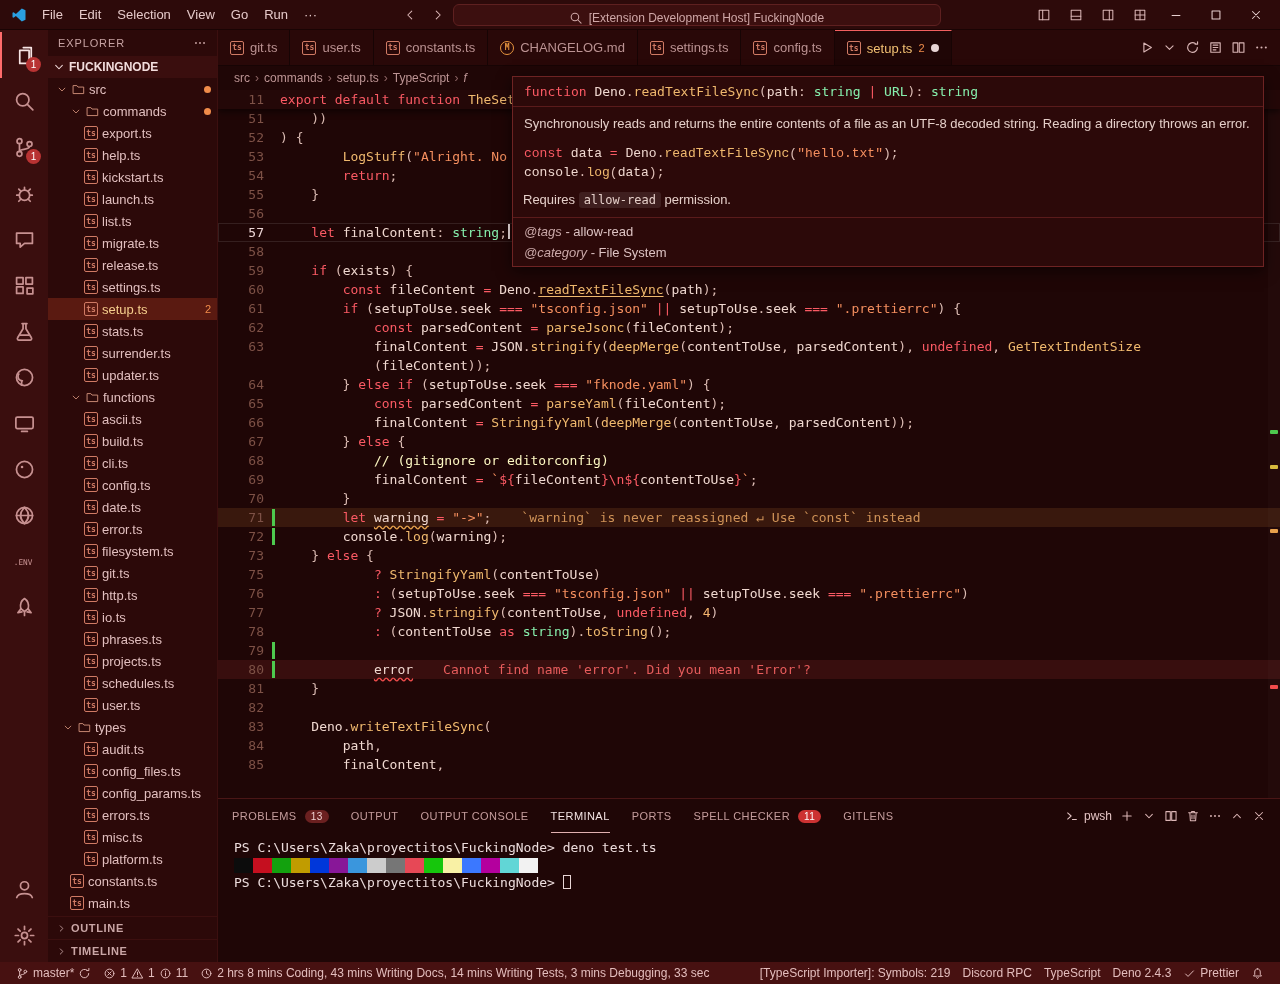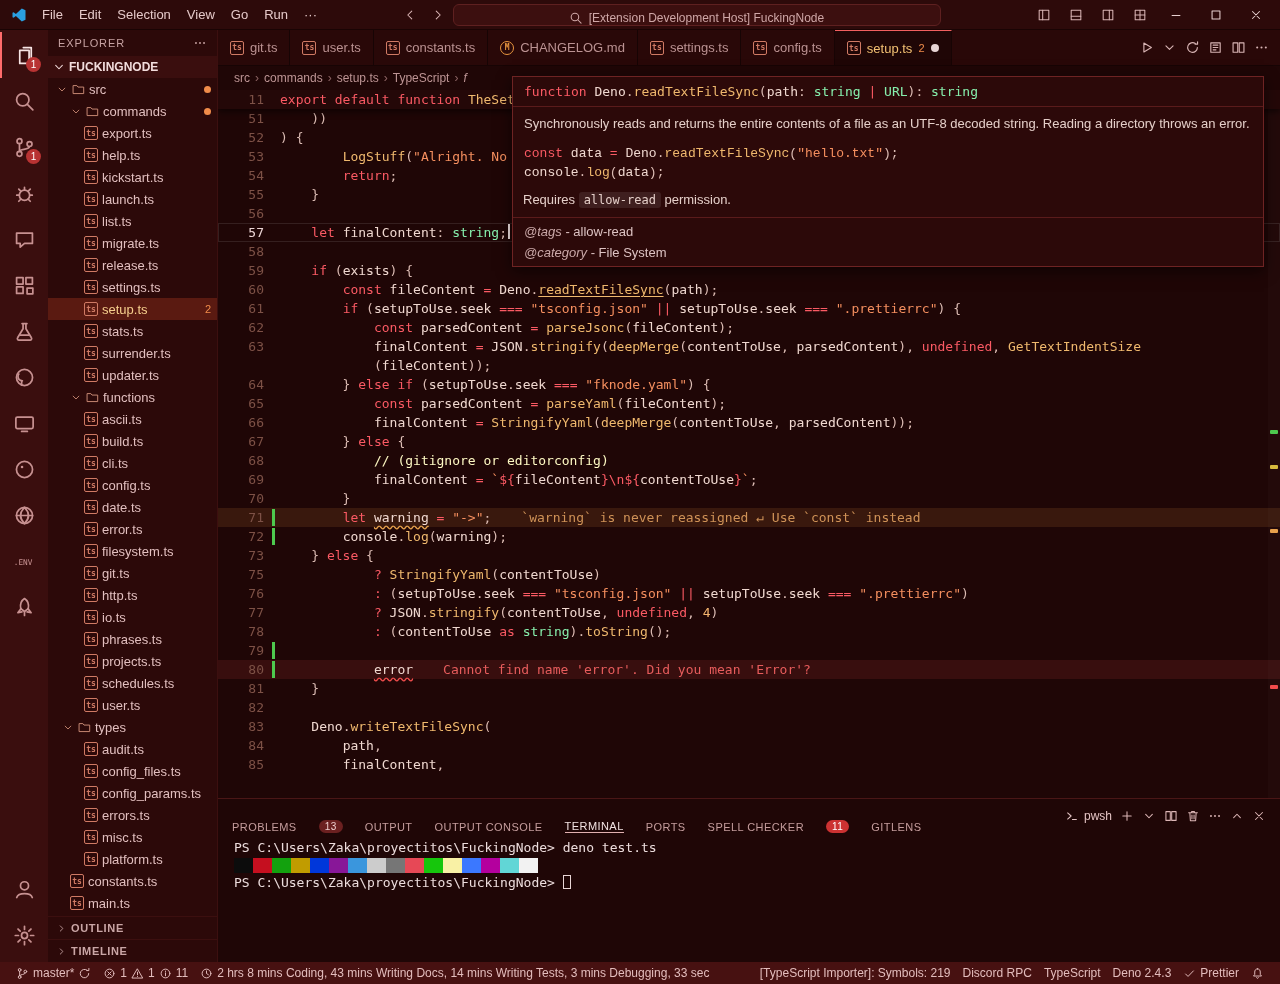--- a/index.html
+++ b/index.html
@@ -104,21 +104,21 @@
   .hv-body{padding:8px 11px 4px;color:#e5cfc9;line-height:1.45}
   .hv-code{padding:6px 11px 8px;font-family:Liberation Mono, monospace;line-height:19px}
   .hv-req{padding:2px 10px 10px;color:#e5cfc9}
   .chip{background:rgba(255,255,255,.09);border-radius:3px;padding:1px 5px;font-family:"DejaVu Sans Mono",monospace;font-size:12px}
   .hv-meta{padding:6px 11px;border-top:1px solid #5a1b1b;color:#ddc3c3}
   .hv-tag{font-style:italic;color:#cba9a9}
 
   
   .panel{height:164px;border-top:1px solid #4a1616;display:flex;flex-direction:column;flex:none;background:#1f0606}
   .panel-tabs{height:34px;display:flex;align-items:center;padding:0 14px;gap:22px;flex:none}
-  .ptab{font-size:11px;letter-spacing:.04em;color:#c49c9c;height:100%;display:flex;align-items:flex-end;gap:22px;cursor:default}
+  .ptab{font-size:11px;letter-spacing:.04em;color:#c49c9c;height:100%;display:flex;align-items:center;gap:8px;cursor:default}
   .ptab.active{color:#f2e2e2;border-bottom:1px solid #e0b0b0}
   .pbadge{background:#6b2020;color:#f0d0d0;border-radius:9px;font-size:10px;padding:1px 6px}
   .pbadge.red{background:#cc3232;color:#fff}
   .panel-controls{margin-left:auto;display:flex;align-items:center;gap:8px;color:#dcb6b6}
   .shell-label{display:flex;align-items:center;gap:5px;font-size:12px;color:#e3c3c3}
   .term{flex:1;padding:6px 16px;font-family:"DejaVu Sans Mono",monospace;font-size:13px;line-height:18px;color:#ecdcdc;overflow:hidden}
   .swatches{display:flex;height:15px;margin:1px 0}
   .swatch{width:19px;height:15px}
   .tcursor{display:inline-block;width:8px;height:14px;border:1px solid #e8d5d5;vertical-align:-2px}
 

